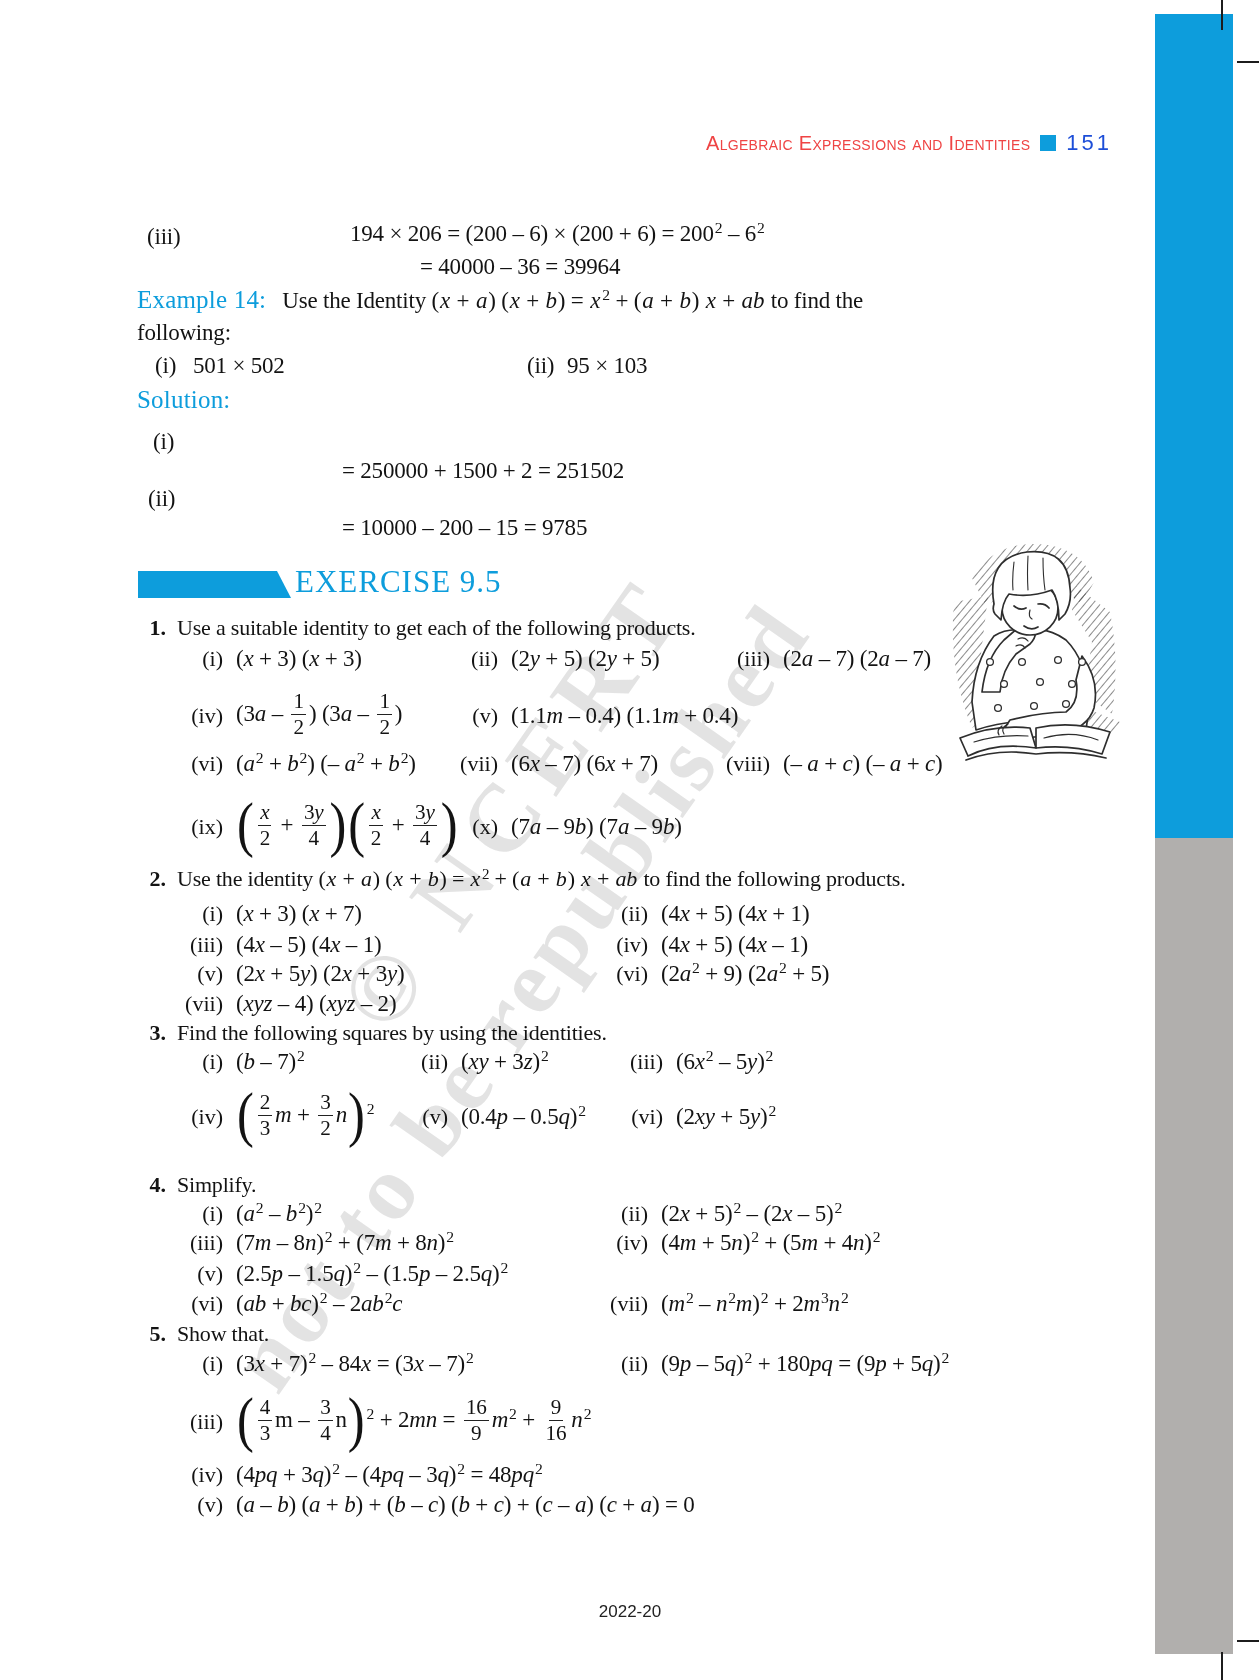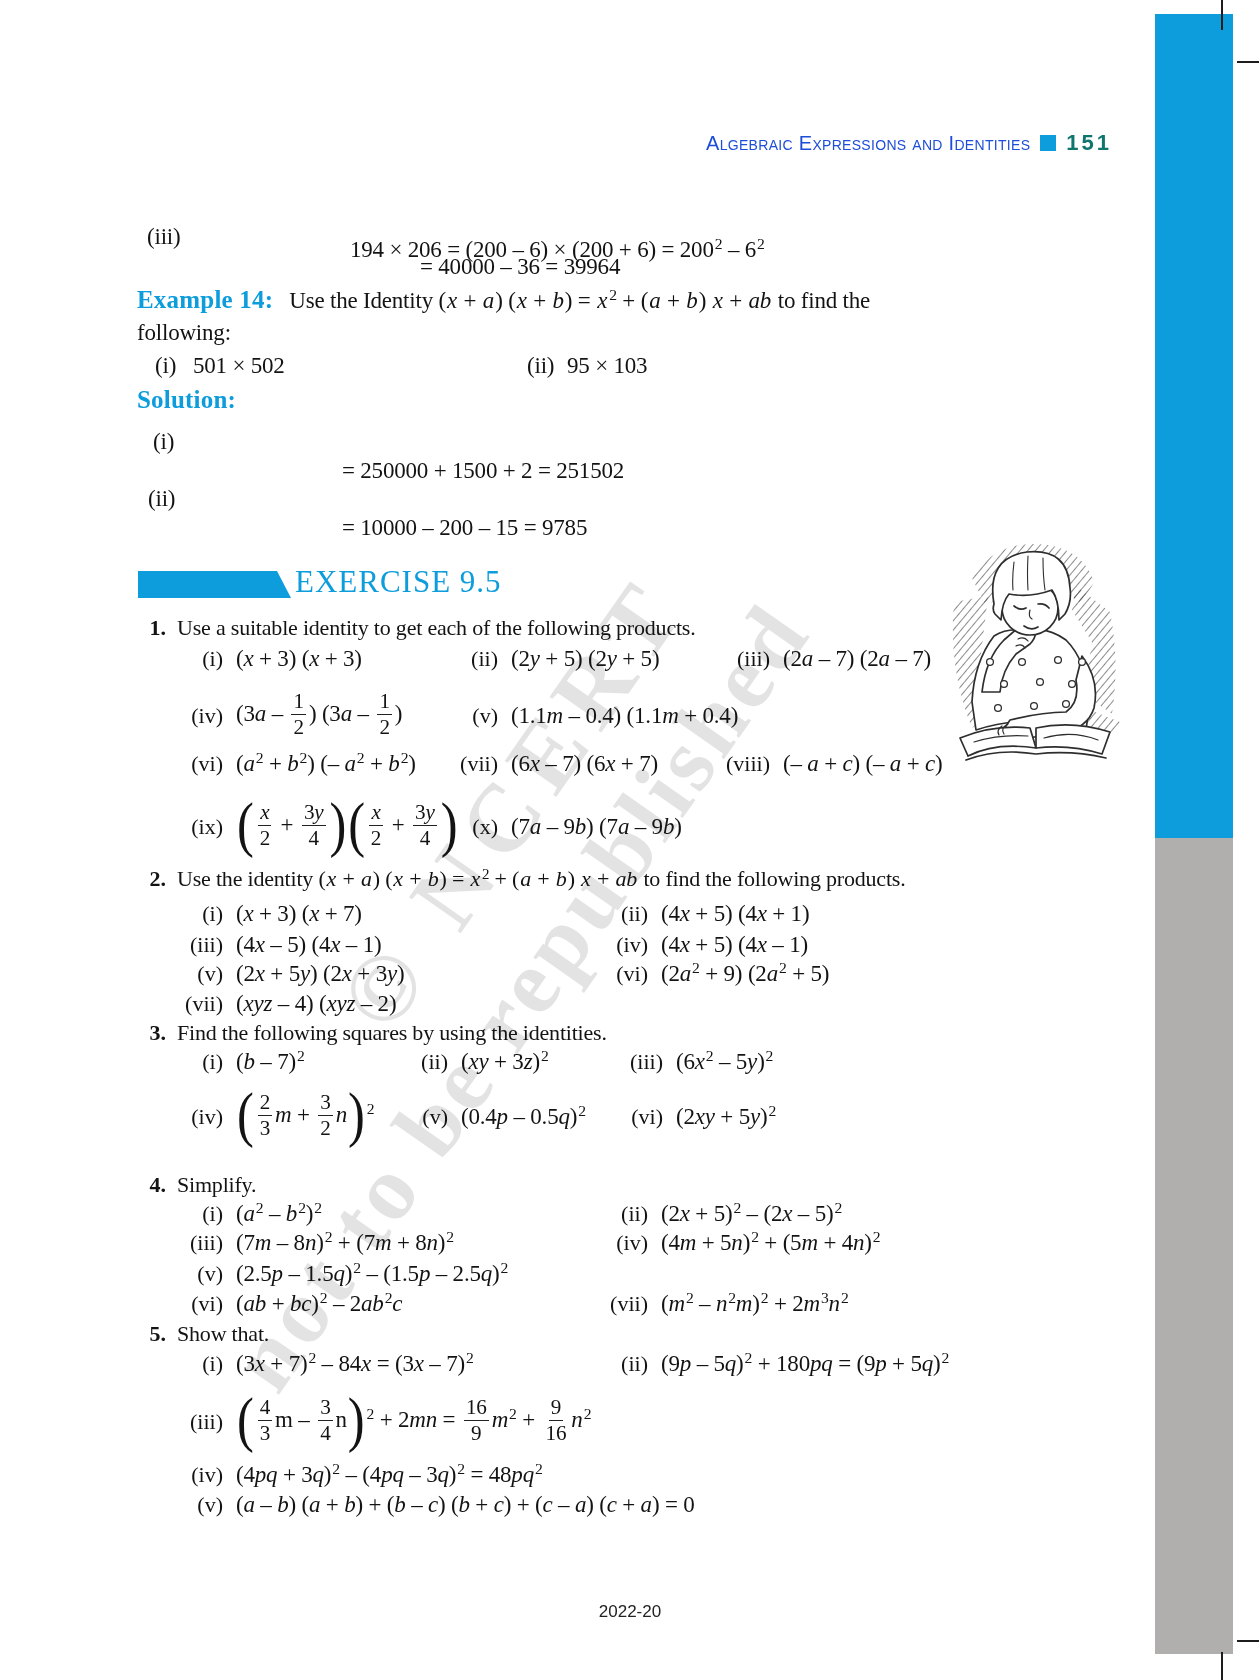--- a/index.html
+++ b/index.html
@@ -8,33 +8,33 @@
   .abs{position:absolute;}
   
   .wm{position:absolute;font-family:"Liberation Serif",serif;font-weight:bold;color:#dadada;
       opacity:.75;transform-origin:0 50%;white-space:nowrap;pointer-events:none;}
   #wm1{left:362px;top:962px;font-size:96px;letter-spacing:14px;transform:rotate(-55deg);}
   #wm2{left:252px;top:1326px;font-size:92px;letter-spacing:5px;transform:rotate(-55deg);}
   
   .header{position:absolute;top:130px;left:600px;width:512px;display:flex;align-items:center;
           justify-content:flex-end;gap:10px;}
   .header-title{font-family:"Liberation Sans",sans-serif;font-variant:small-caps;font-size:20px;
-                letter-spacing:.3px;color:#1d4ed8;}
+                letter-spacing:.3px;color:#ef4444;}
   .header-square{width:16px;height:16px;background:var(--accent);flex:none;}
-  .page-number{font-family:"Liberation Sans",sans-serif;font-weight:bold;font-size:22px;
-               letter-spacing:3px;color:#0f766e;}
+  .page-number{font-family:"Liberation Sans",sans-serif;font-weight:normal;font-size:22px;
+               letter-spacing:3px;color:#1d4ed8;}
   
   .side-blue{position:absolute;left:1155px;top:14px;width:78px;height:824px;background:var(--accent);}
   .side-gray{position:absolute;left:1155px;top:838px;width:78px;height:816px;background:var(--gray);}
   .cm{position:absolute;background:#1c1c1c;}
   
   .etext{font-size:23px;letter-spacing:-.2px;white-space:nowrap;}
   .math i{font-style:italic;padding:0 1px;}
   .math sup, .ex sup{font-size:.68em;vertical-align:.5em;line-height:0;margin-left:1px;}
-  .accent-head{color:var(--accent);font-weight:bold;font-size:25px;letter-spacing:.2px;text-align:center;}
+  .accent-head{color:var(--accent);font-weight:normal;font-size:25px;letter-spacing:.2px;text-align:center;}
   .banner-bar{position:absolute;left:138px;top:571px;width:153px;height:27px;background:var(--accent);
               clip-path:polygon(0 0,calc(100% - 14px) 0,100% 100%,0 100%);}
   .banner-title{position:absolute;left:295px;top:564px;font-size:31px;font-weight:normal;
                 color:var(--accent);letter-spacing:1px;}
   
   .qline{position:absolute;left:139px;display:flex;font-size:22px;white-space:nowrap;}
   .qn{width:27px;text-align:right;font-weight:bold;flex:none;}
   .qt{margin-left:11px;letter-spacing:-.2px;}
   .row{position:absolute;left:138px;right:130px;display:grid;align-items:center;}
   .g3{grid-template-columns:275px 272px 1fr;}
@@ -72,21 +72,21 @@
   <div class="cm" style="left:1237px;top:1640px;width:22px;height:2px;"></div>
   <div class="cm" style="left:1221px;top:1652px;width:2px;height:28px;"></div>
 
   <div class="header">
     <span class="header-title">Algebraic Expressions and Identities</span>
     <span class="header-square"></span>
     <span class="page-number">151</span>
   </div>
 
   <span class="abs etext" style="left:147px;top:224px;">(iii)</span>
-  <span class="abs etext math" style="left:350px;top:221px;margin-top:16px;">194 × 206 = (200 – 6) × (200 + 6) = 200<sup>2</sup> – 6<sup>2</sup></span>
+  <span class="abs etext math" style="left:350px;top:221px;">194 × 206 = (200 – 6) × (200 + 6) = 200<sup>2</sup> – 6<sup>2</sup></span>
   <span class="abs etext math" style="left:420px;top:254px;">= 40000 – 36 = 39964</span>
 
   <div class="abs" style="left:137px;top:286px;white-space:nowrap;">
     <span class="accent-head">Example 14:</span>
     <span class="etext math" style="margin-left:12px;">Use the Identity (<i>x</i> + <i>a</i>) (<i>x</i> + <i>b</i>) = <i>x</i><sup>2</sup> + (<i>a</i> + <i>b</i>) <i>x</i> + <i>ab</i> to find the</span>
   </div>
   <span class="abs etext" style="left:137px;top:320px;">following:</span>
   <span class="abs etext" style="left:155px;top:353px;">(i)</span>
   <span class="abs etext" style="left:193px;top:353px;">501 × 502</span>
   <span class="abs etext" style="left:527px;top:353px;">(ii)</span>

